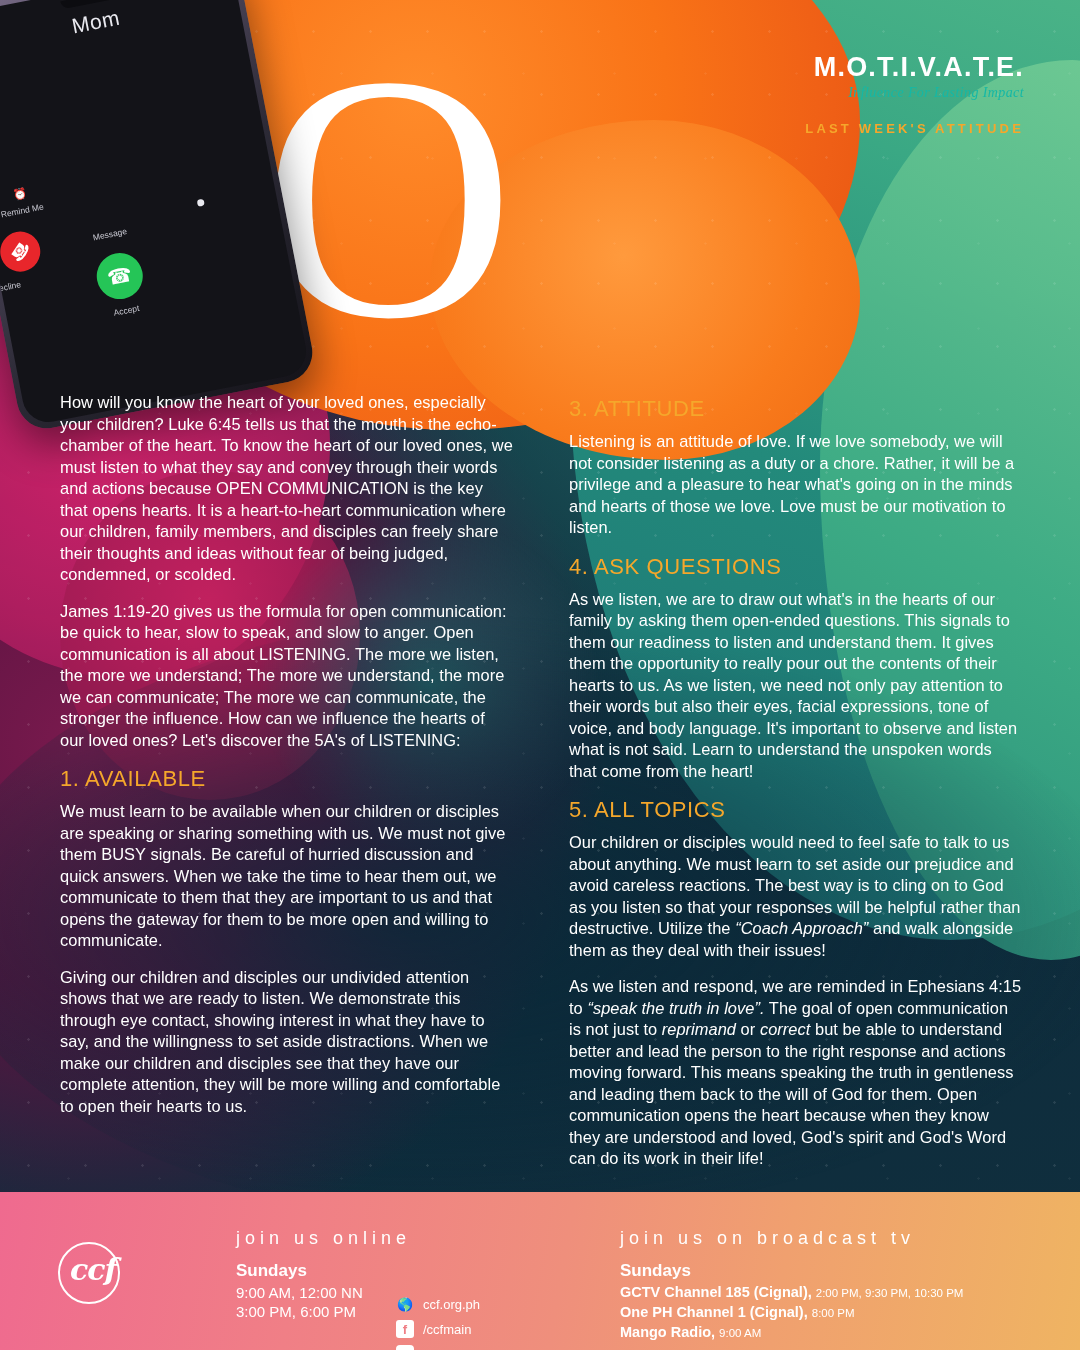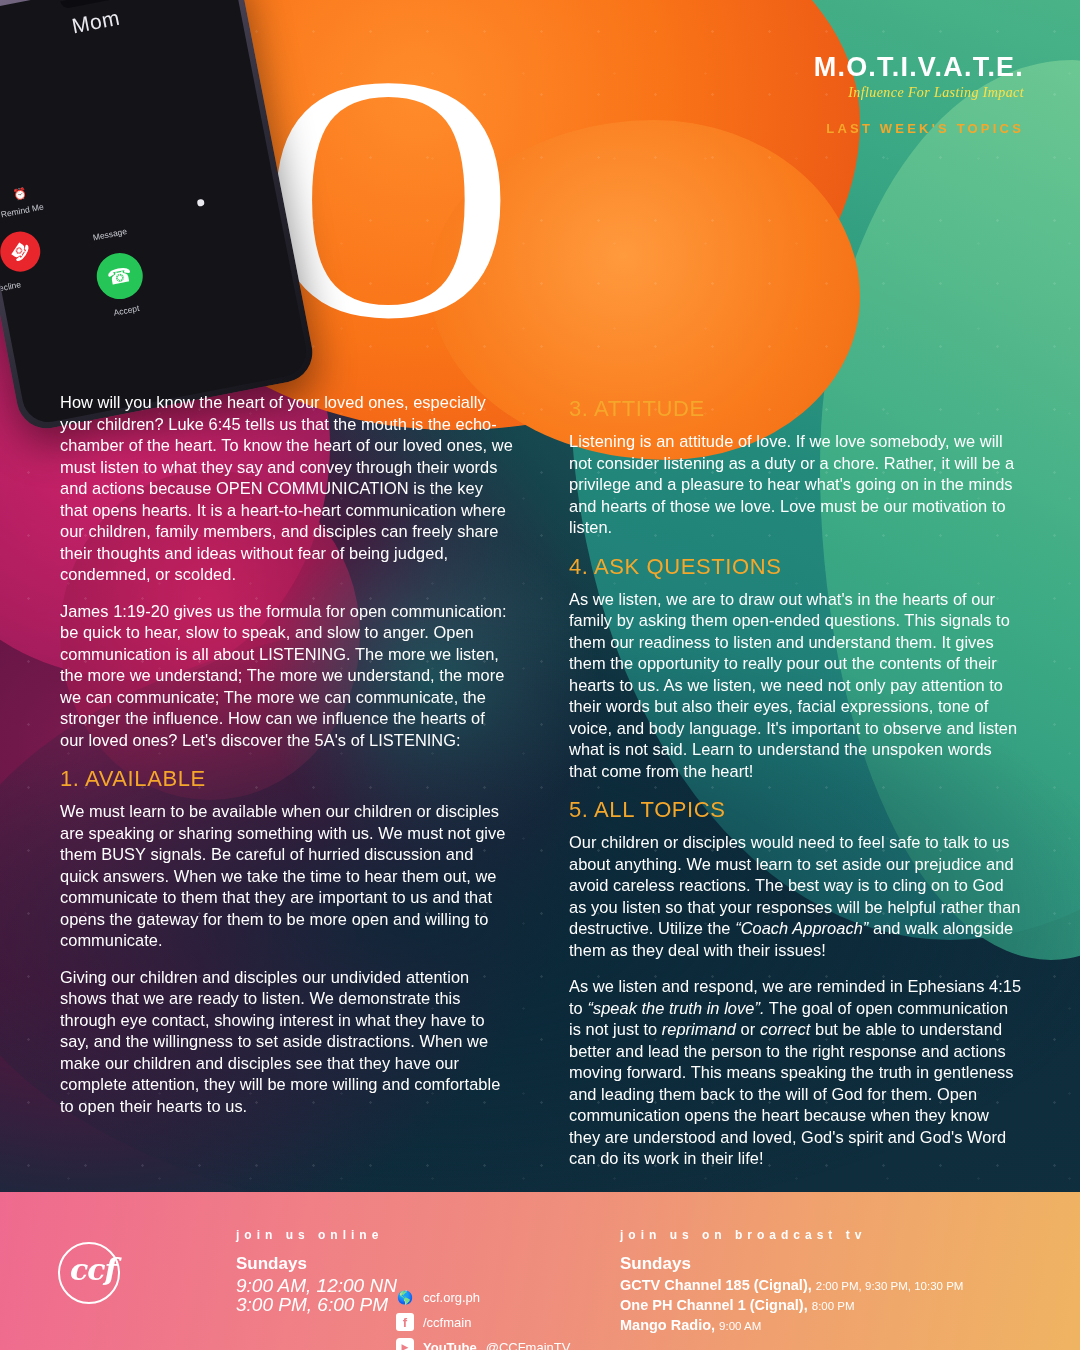--- a/index.html
+++ b/index.html
@@ -167,21 +167,21 @@
 
   
   .brand {
     position: absolute; right: 56px; top: 52px;
     text-align: right;
   }
   .brand-title {
     color: #fff; font-size: 27px; font-weight: 700; letter-spacing: 1.2px;
   }
   .brand-sub {
-    color: #fde047; font-size: 14px; font-style: italic;
+    color: #14b8a6; font-size: 14px; font-style: italic;
     font-family: "Liberation Serif", serif;
     letter-spacing: .4px; margin-top: 2px; text-align: right;
   }
   .brand-lastweek {
     color: #f5a72b; font-size: 13px; font-weight: 700;
     letter-spacing: 3.2px; margin-top: 20px;
   }
 
   
   .script-title {
@@ -249,32 +249,32 @@
     position: absolute; left: 12px; top: 12px;
     color: #fff; font-size: 30px;
     font-family: "DejaVu Serif", serif;
     font-style: italic; font-weight: 700;
     letter-spacing: -1px;
   }
   .f-col { position: absolute; top: 36px; }
   .f-col.online { left: 236px; }
   .f-col.broadcast { left: 620px; }
   .f-head {
-    color: #fff; font-size: 12px; font-weight: 700;
+    color: #fff; font-size: 18px; font-weight: 400;
     letter-spacing: 5px; margin-bottom: 12px;
   }
   .f-sun {
     color: #fff; font-size: 17px; font-weight: 700; margin-bottom: 2px;
   }
   .f-line {
     color: #fff; font-size: 14.5px; line-height: 19px;
   }
   .f-line b { font-weight: 700; }
   .f-small { font-size: 11.5px; text-align: center; }
-  .f-times { color: #fff; font-size: 19px; line-height: 19px; font-style: italic; }
+  .f-times { color: #fff; font-size: 15px; line-height: 19px; }
   .social-row {
     position: absolute; left: 160px; top: 34px;
     display: flex; flex-direction: column; gap: 7px;
   }
   .social-item {
     display: flex; align-items: center; gap: 9px;
     color: #fff; font-size: 13px;
   }
   .si-ico {
     width: 18px; height: 18px;
@@ -318,21 +318,21 @@
         <div class="phone-lbl lbl-decline">Decline</div>
         <div class="btn-accept">☎</div>
         <div class="phone-lbl lbl-accept">Accept</div>
       </div>
     </div>
   </div>
 
   <div class="brand">
     <div class="brand-title">M.O.T.I.V.A.T.E.</div>
     <div class="brand-sub">Influence For Lasting Impact</div>
-    <div class="brand-lastweek">LAST WEEK'S TOPICS</div>
+    <div class="brand-lastweek">LAST WEEK'S ATTITUDE</div>
   </div>
 
 
   <div class="cols">
 
     <div class="col col-left">
       <p>How will you know the heart of your loved ones, especially your children? Luke 6:45 tells us that the mouth is the echo-chamber of the heart. To know the heart of our loved ones, we must listen to what they say and convey through their words and actions because OPEN COMMUNICATION is the key that opens hearts. It is a heart-to-heart communication where our children, family members, and disciples can freely share their thoughts and ideas without fear of being judged, condemned, or scolded.</p>
       <p>James 1:19-20 gives us the formula for open communication: be quick to hear, slow to speak, and slow to anger.  Open communication is all about LISTENING. The more we listen, the more we understand; The more we understand, the more we can communicate; The more we can communicate, the stronger the influence. How can we influence the hearts of our loved ones? Let's discover the 5A's of LISTENING:</p>
       <h2 class="heading">1. AVAILABLE</h2>
       <p>We must learn to be available when our children or disciples are speaking or sharing something with us. We must not give them BUSY signals. Be careful of hurried discussion and quick answers. When we take the time to hear them out, we communicate to them that they are important to us and that opens the gateway for them to be more open and willing to communicate.</p>

